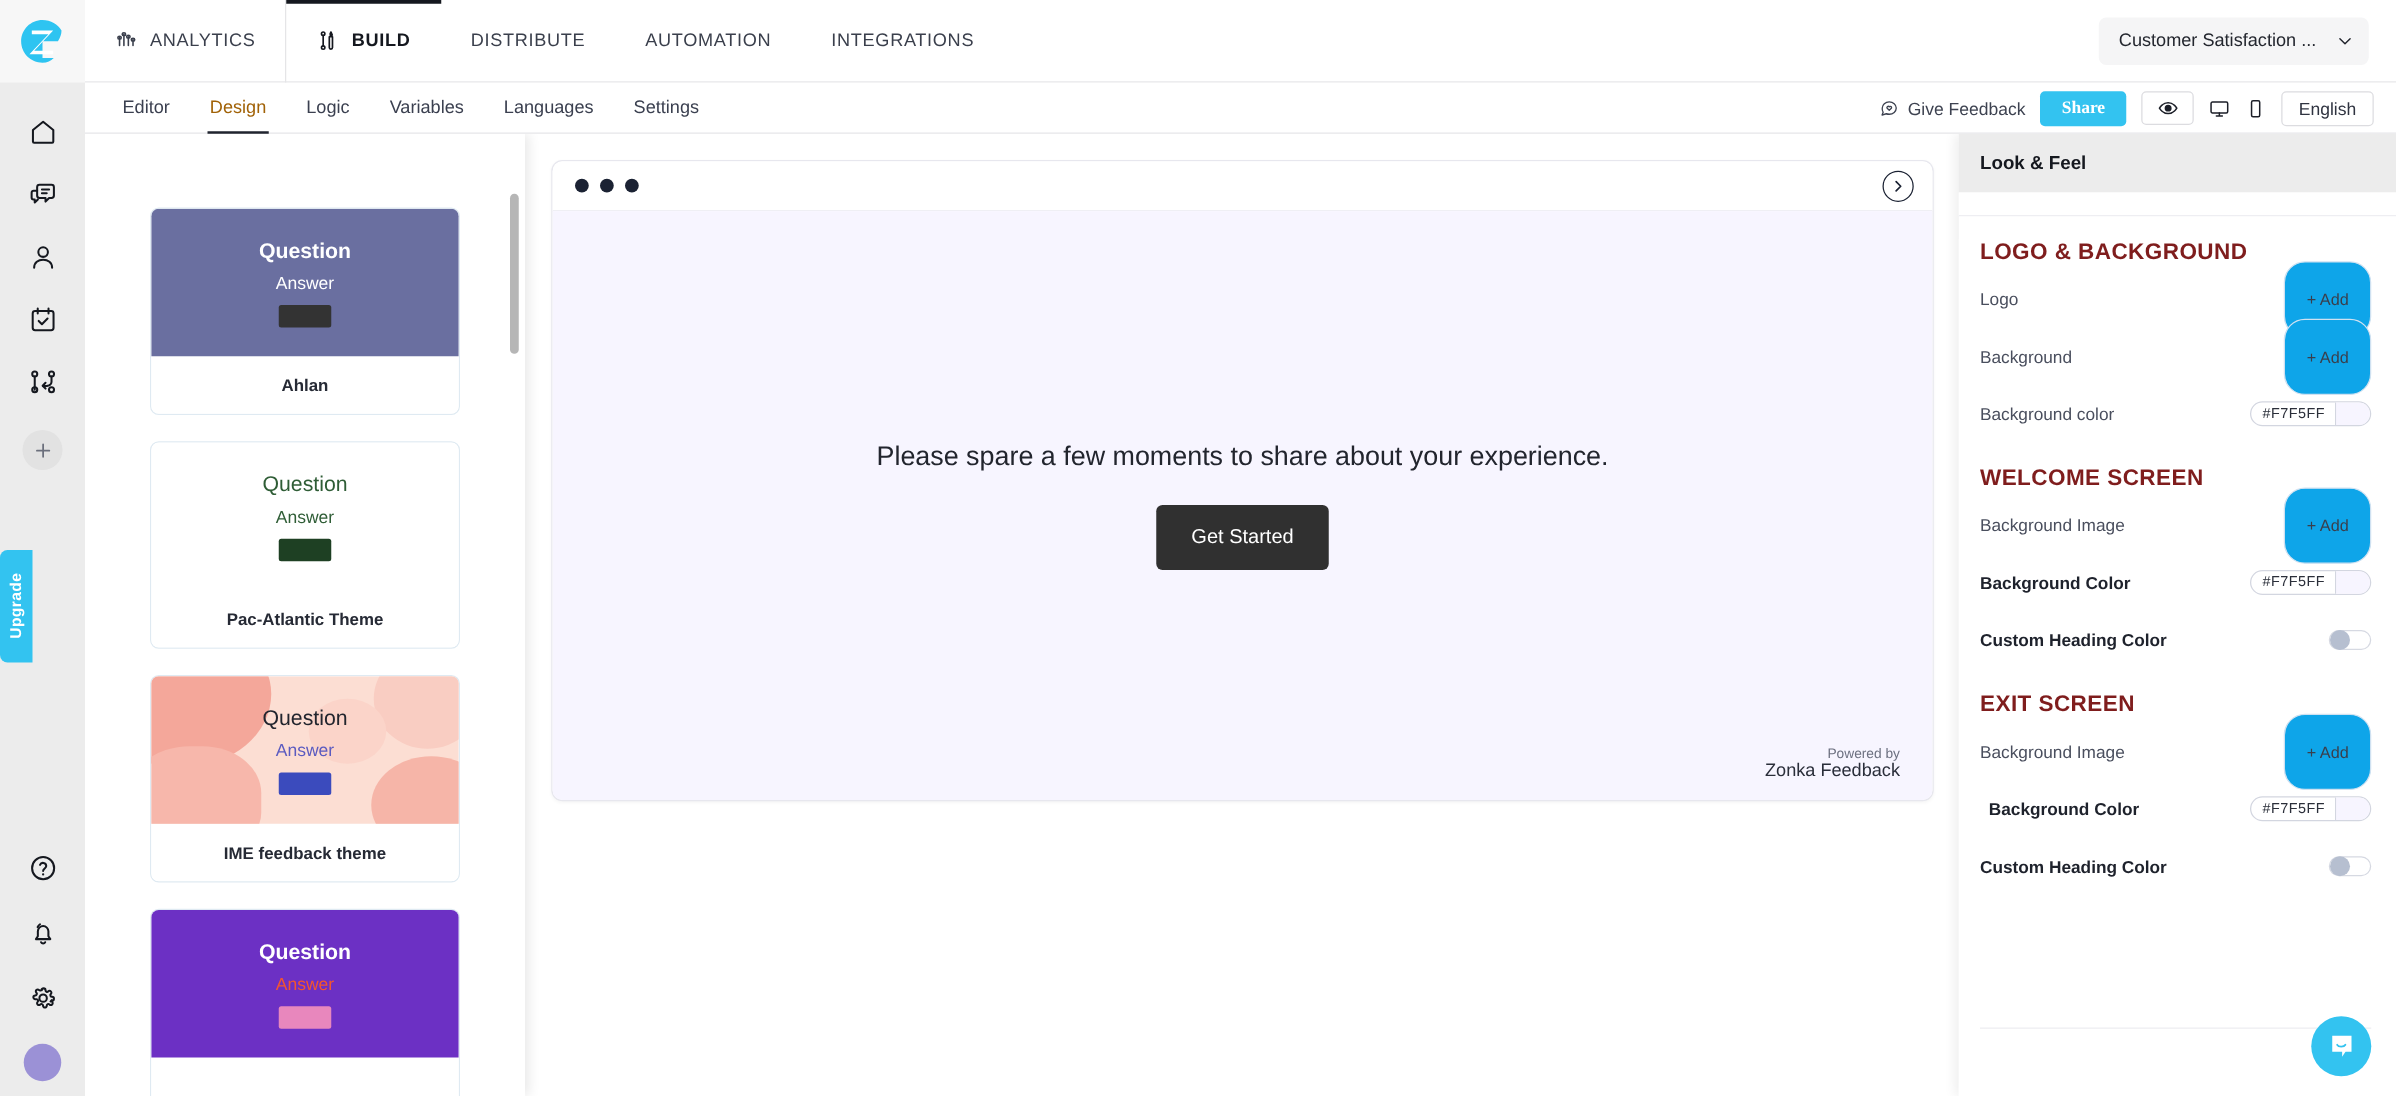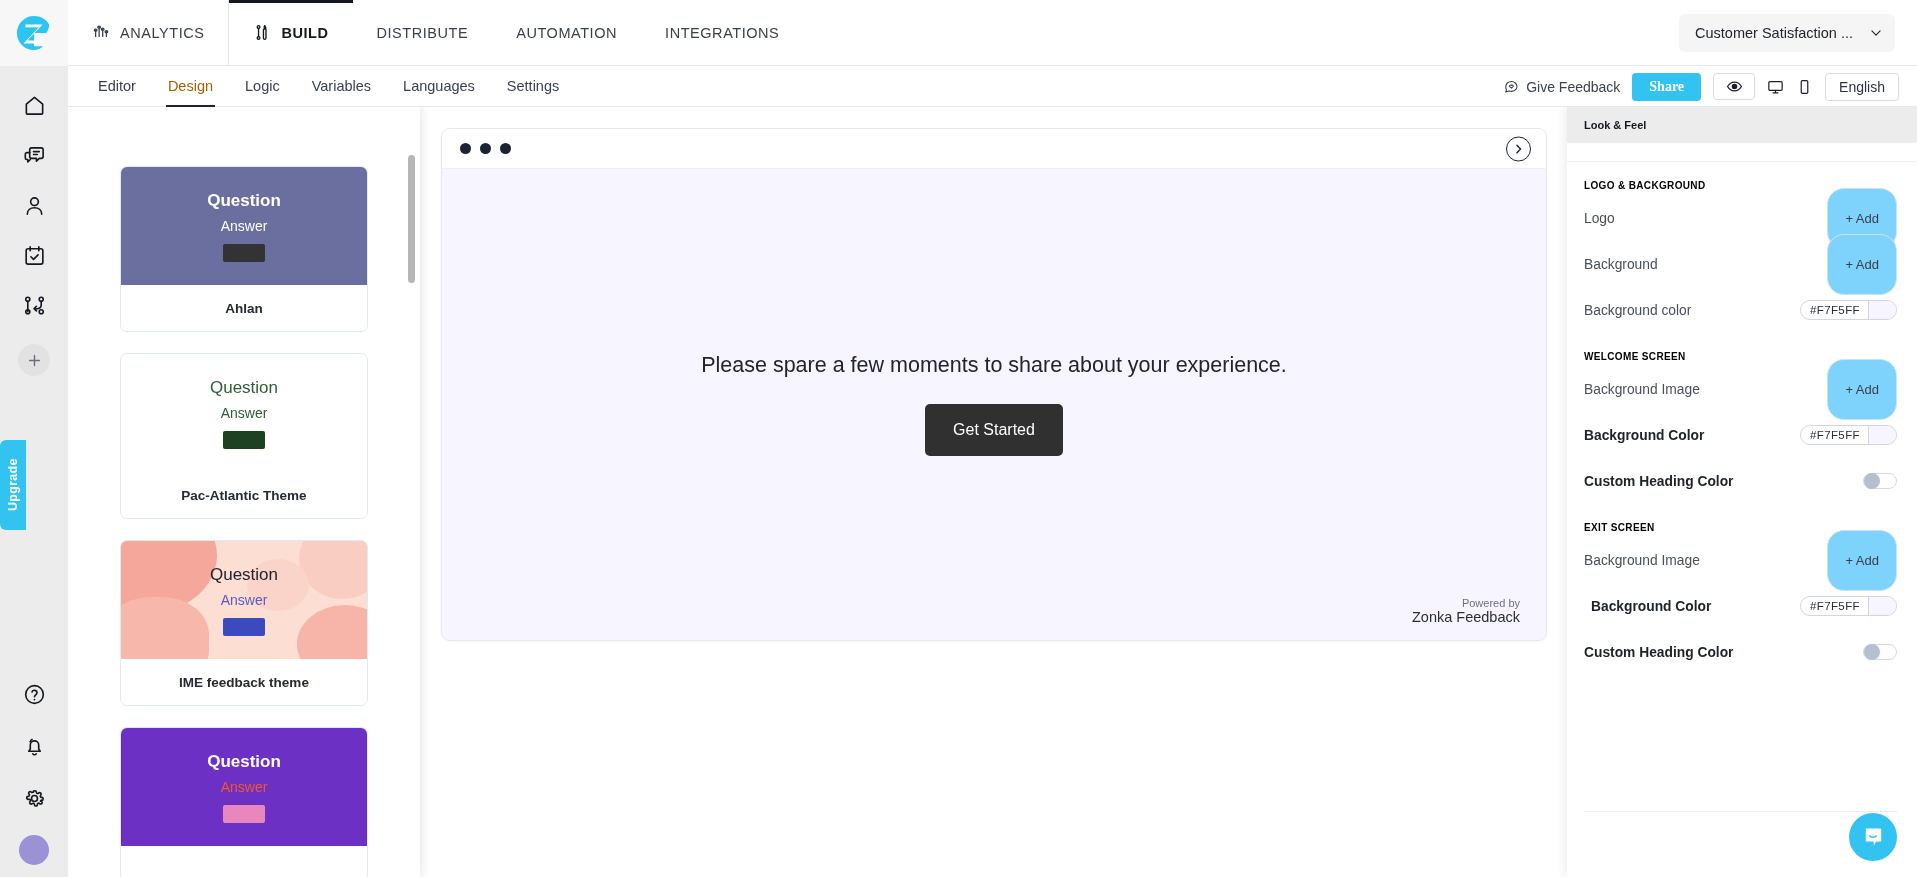--- a/index.html
+++ b/index.html
@@ -223,38 +223,38 @@
   .pf-powered .pw2 { font-size: 14.5px; color: #2a2e3a; }
 
   
   #rightpanel {
     position: absolute; right: 0; top: 107px; width: 350px; bottom: 0;
     background: #ffffff;
     box-shadow: -3px 0 9px rgba(0,0,0,.07);
     z-index: 12;
   }
   .rp-header {
-    height: 36px; background: #ececec; display: flex; align-items: center;
-    padding-left: 17px; font-size: 11px; font-weight: 700; color: #15181f;
+    height: 47px; background: #ececec; display: flex; align-items: center;
+    padding-left: 17px; font-size: 15px; font-weight: 700; color: #15181f;
   }
   .rp-divider { height: 19px; background: #ffffff; border-bottom: 1px solid #eeeef2; }
   .rp-body { padding: 0 20px 0 17px; background: #fff; height: calc(100% - 60px); position: relative;}
   .rp-section-title {
-    font-size: 10px; font-weight: 700; color: #000000; letter-spacing: .35px;
+    font-size: 18px; font-weight: 700; color: #7f1d1d; letter-spacing: .35px;
     margin-top: 18px; margin-bottom: 4px;
   }
   .rp-row {
     display: flex; align-items: center; justify-content: space-between;
     height: 46px;
   }
   .rp-label { font-size: 13.8px; color: #4a4f5e; }
   .rp-label.bold { font-weight: 700; color: #1e222c; }
   .rp-label.indent { padding-left: 7px; }
   .add-btn {
-    border: 1px solid #cfe1f1; border-radius: 17px; background: #7dd3fc;
+    border: 1px solid #cfe1f1; border-radius: 17px; background: #0ea5e9;
     padding: 22px 17px; font-size: 13px; color: #3a3f4c; cursor: pointer;
     font-family: inherit;
   }
   .color-field {
     display: flex; align-items: center; height: 20px;
     border: 1px solid #d3d6e0; border-radius: 11px; overflow: hidden;
     cursor: pointer; background: #fff;
   }
   .color-field .cf-text {
     font-size: 11.5px; color: #2b2f3a; padding: 0 8px 0 9px;

